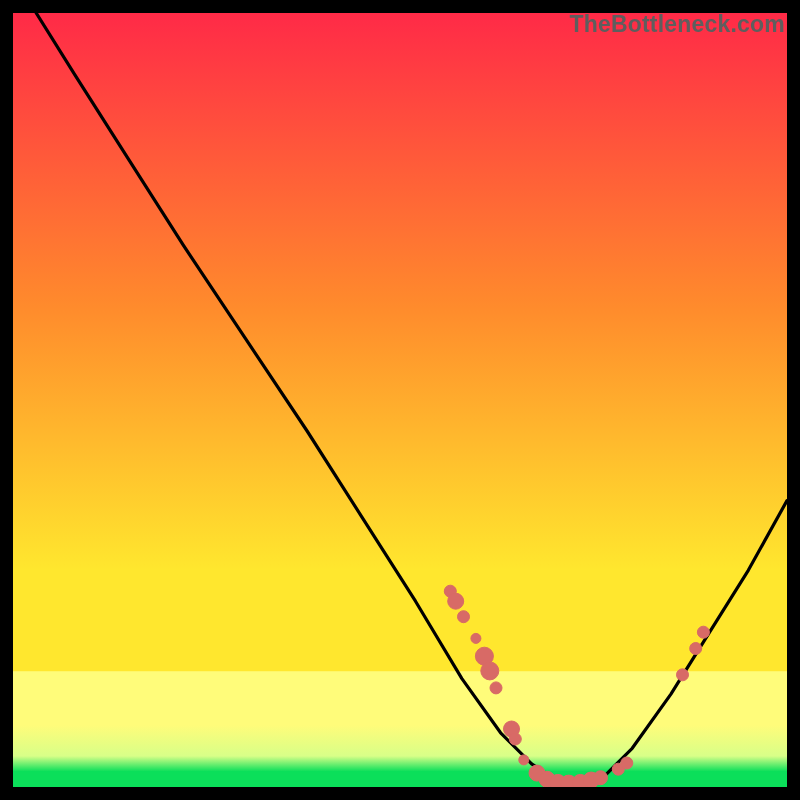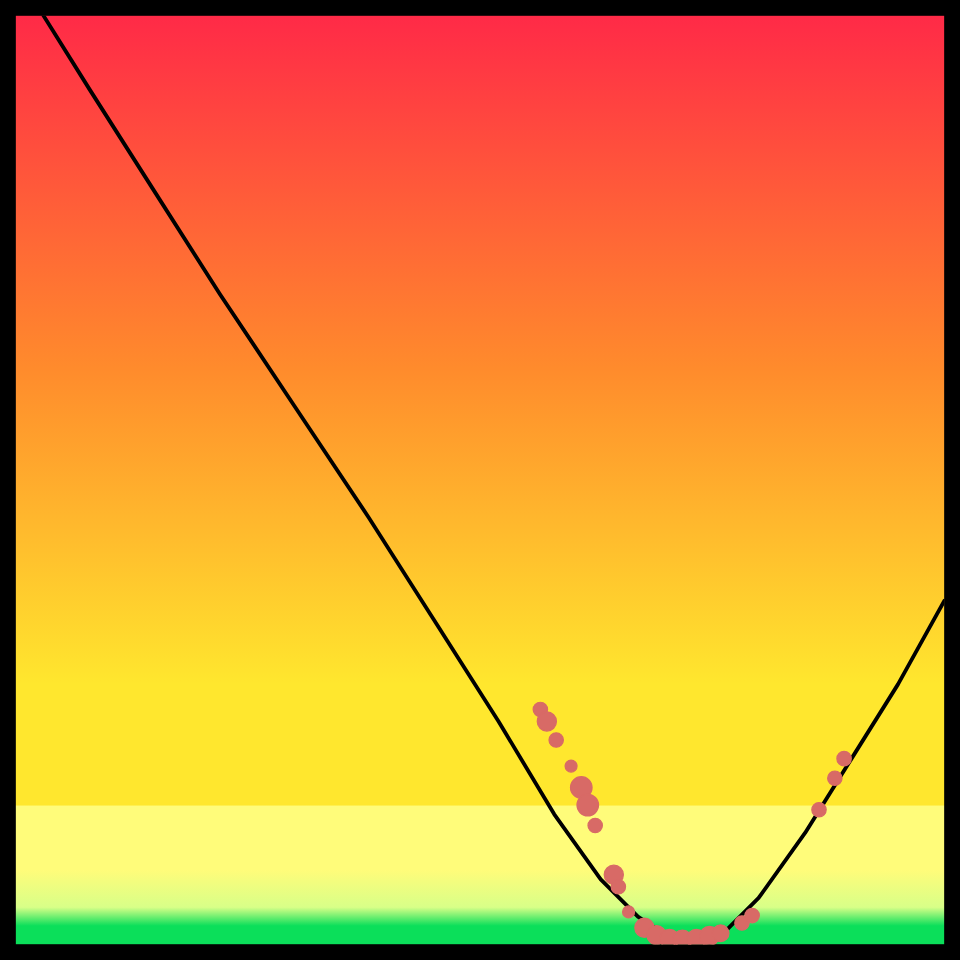--- a/index.html
+++ b/index.html
@@ -33,20 +33,21 @@
     position: absolute;
     left: 0;
     top: 0;
     display: block;
   }
 </style>
 </head>
 <body>
 
 <div class="frame">
+  <div class="watermark">TheBottleneck.com</div>
   <svg id="plot" width="774" height="774" viewBox="0 0 774 774">
       <defs>
         <linearGradient id="bg-grad" x1="0" y1="0" x2="0" y2="1">
           <stop offset="0%" stop-color="#ff2a47"></stop>
           <stop offset="38%" stop-color="#ff8b2c"></stop>
           <stop offset="72%" stop-color="#ffe72e"></stop>
           <stop offset="85%" stop-color="#ffe72e"></stop>
           <stop offset="85.1%" stop-color="#fffc7a"></stop>
           <stop offset="92%" stop-color="#fffc7a"></stop>
           <stop offset="96%" stop-color="#d8ff88"></stop>

